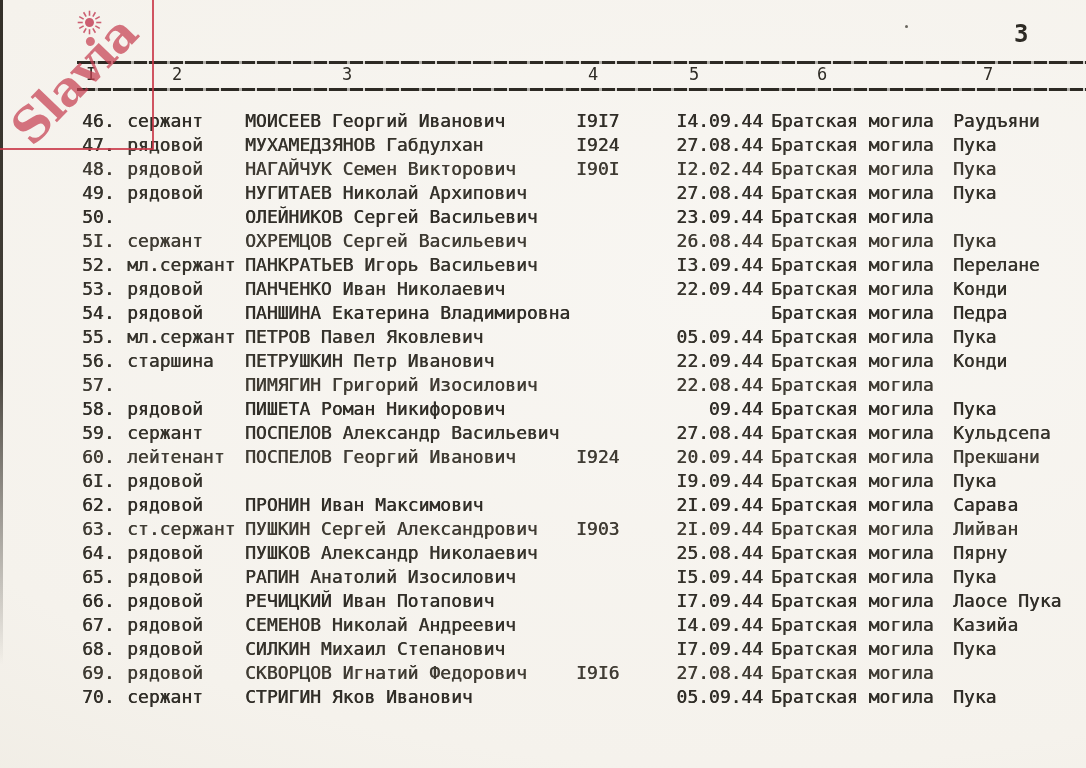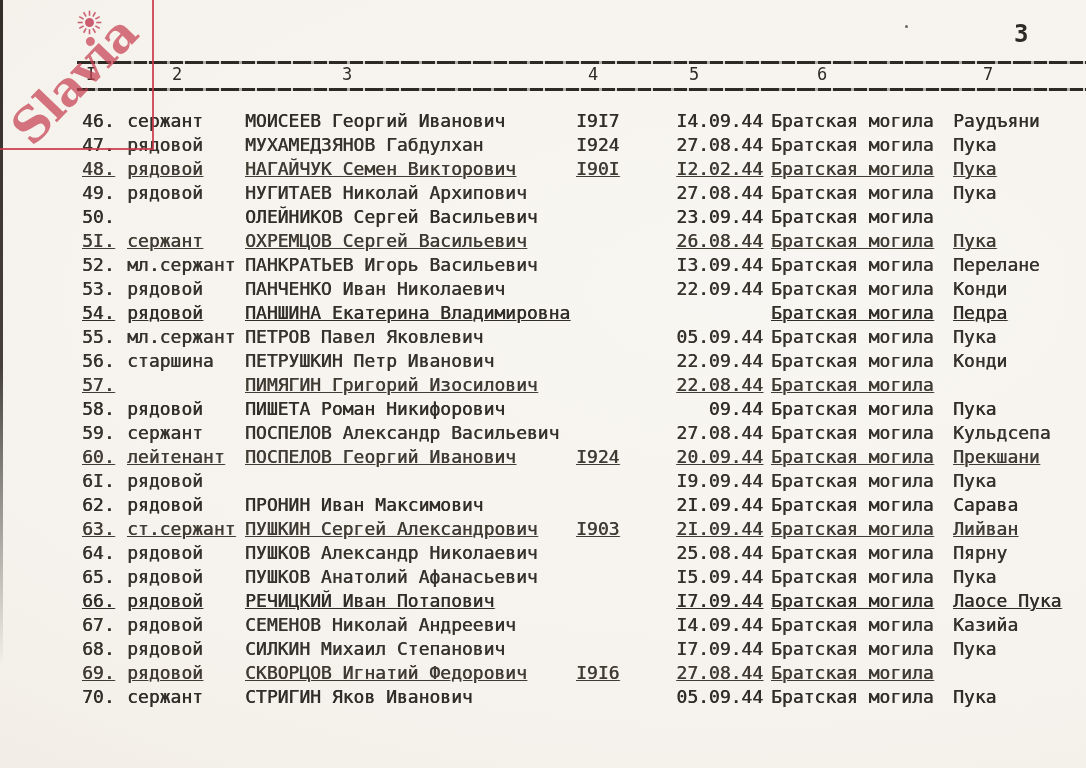--- a/index.html
+++ b/index.html
@@ -35,21 +35,21 @@
   }
   .hline.top{top:61px}
   .hline.bot{top:88px}
   .hcol{position:absolute;top:64px;font-size:17px;transform:translateX(-50%);color:#2f2c26;}
   .rows{position:absolute;left:0;top:109px;width:1086px;z-index:2;}
   .row{position:relative;height:24px;}
   .c{
     position:absolute;top:0;height:24px;line-height:23px;font-size:18px;white-space:pre;
     text-shadow:0.5px 0 0 currentColor;color:#36332c;
   }
-  .row:nth-child(3n) .c{color:#403c34;text-decoration:underline;}
+  .row:nth-child(3n) .c{color:#403c34;}
   .row:nth-child(4n+1) .c{color:#312e28;}
   .n{left:82px}
   .rank{left:127px}
   .name{left:245px}
   .year{left:576px}
   .date{left:639px;width:124px;text-align:right}
   .grave{left:771px}
   .place{left:953px}
 </style>
 </head>
@@ -258,21 +258,21 @@
       <span class="c rank">рядовой</span>
       <span class="c name">ПУШКОВ Александр Николаевич</span>
       <span class="c year"></span>
       <span class="c date">25.08.44</span>
       <span class="c grave">Братская могила</span>
       <span class="c place">Пярну</span>
     </div>
   <div class="row">
       <span class="c n">65.</span>
       <span class="c rank">рядовой</span>
-      <span class="c name">ПУШКОВ Анатолий Афанасьевич</span>
+      <span class="c name">РАПИН Анатолий Изосилович</span>
       <span class="c year"></span>
       <span class="c date">I5.09.44</span>
       <span class="c grave">Братская могила</span>
       <span class="c place">Пука</span>
     </div>
   <div class="row">
       <span class="c n">66.</span>
       <span class="c rank">рядовой</span>
       <span class="c name">РЕЧИЦКИЙ Иван Потапович</span>
       <span class="c year"></span>

